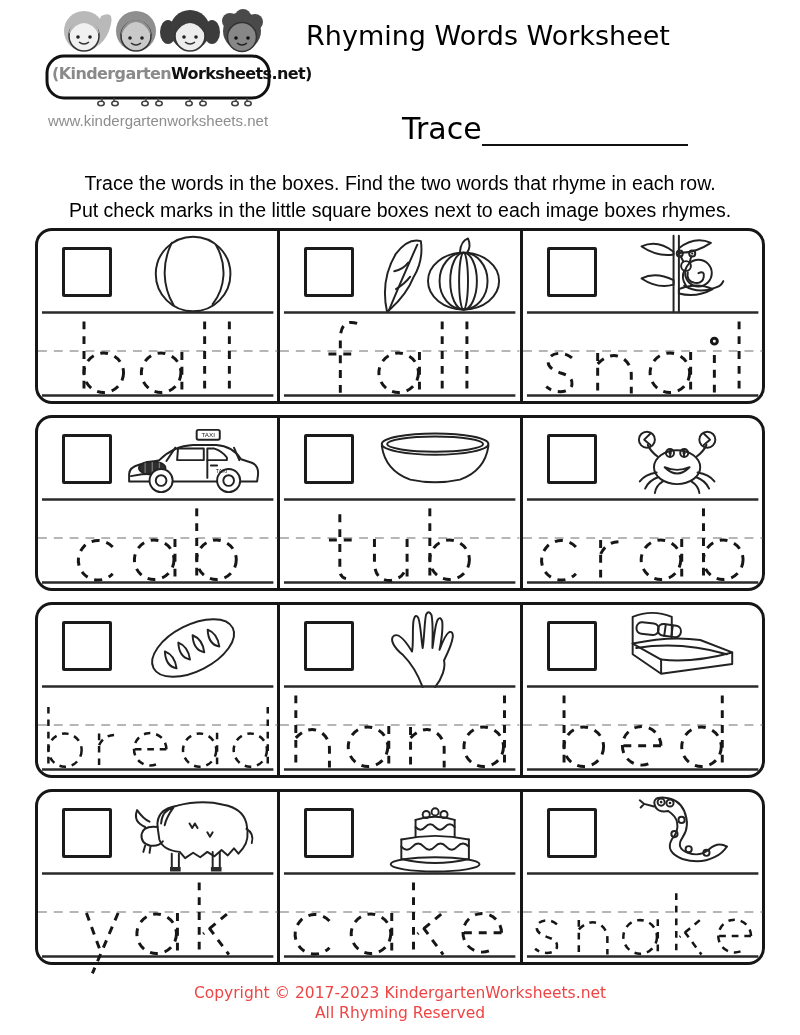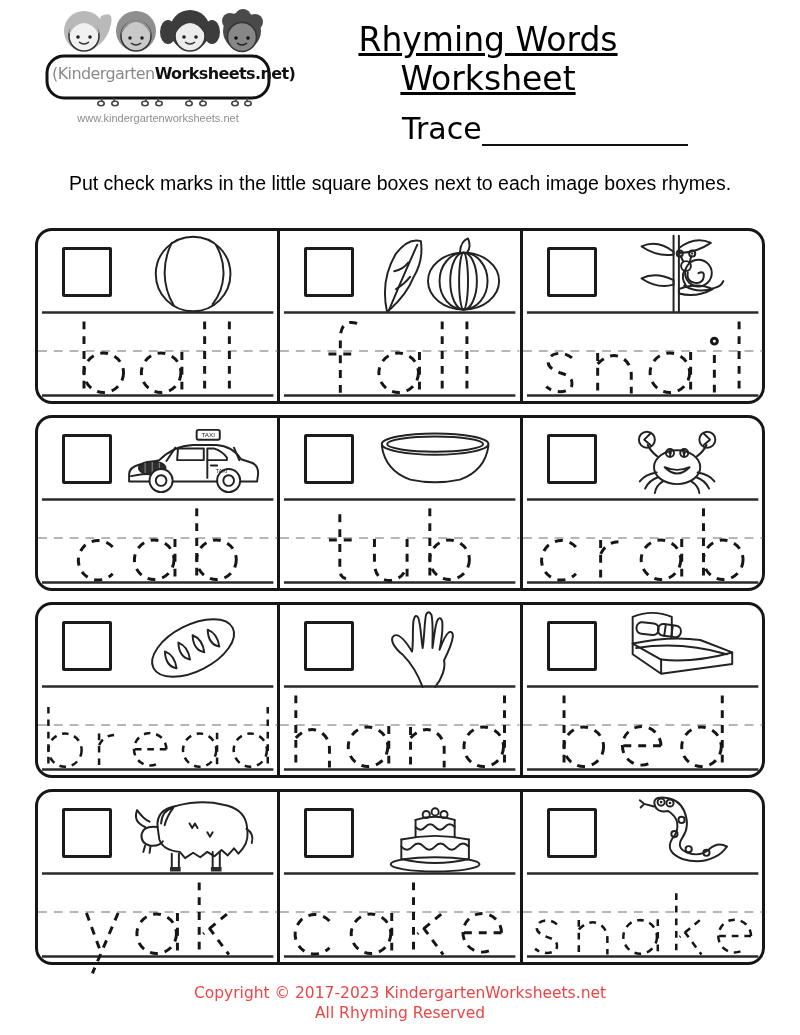--- a/index.html
+++ b/index.html
@@ -4,28 +4,28 @@
 <style>
   html,body{margin:0;padding:0;background:#fff;}
   .page{position:relative;width:800px;height:1035px;background:#fff;overflow:hidden;
         font-family:"Liberation Sans",sans-serif;color:#111;}
 
   
   .logo{position:absolute;left:44px;top:8px;width:230px;height:136px;}
   .logo-art{position:absolute;left:0;top:0;width:228px;height:100px;}
   .banner-text{position:absolute;left:8px;top:56px;width:214px;text-align:center;white-space:nowrap;
                font-family:"DejaVu Sans",sans-serif;font-size:16px;letter-spacing:-0.6px;}
-  .brand-gray{color:#8a8a8a;font-weight:400;}
+  .brand-gray{color:#8a8a8a;font-weight:700;}
   .brand-black{color:#111;font-weight:800;margin-top:15px;}
   .logo-url{position:absolute;left:0;top:104px;width:228px;text-align:center;
-            color:#8d8d8d;font-size:11px;font-family:"Liberation Sans",sans-serif;}
+            color:#8d8d8d;font-size:15px;font-family:"Liberation Sans",sans-serif;}
 
   
   .title{position:absolute;left:278px;top:20px;width:420px;text-align:center;
-         font-family:"DejaVu Sans",sans-serif;font-weight:400;font-size:33px;color:#000;text-decoration:underline;}
+         font-family:"DejaVu Sans",sans-serif;font-weight:400;font-size:27px;color:#000;}
   .name-row{position:absolute;left:402px;top:110px;font-family:"DejaVu Sans",sans-serif;
             font-size:30px;color:#000;}
   .name-line{display:inline-block;width:206px;height:34px;border-bottom:2.5px solid #111;
              vertical-align:bottom;}
 
   .instructions{position:absolute;left:0;top:170px;width:100%;text-align:center;
                 font-size:19.5px;line-height:26.5px;color:#000;}
 
   
   .grid{position:absolute;left:35px;top:228px;width:730px;}
@@ -120,20 +120,21 @@
     <div class="banner-text"><span class="brand-gray">(Kindergarten</span><span class="brand-black">Worksheets.net)</span></div>
     <div class="logo-url">www.kindergartenworksheets.net</div>
   </div>
 
   <div class="title">Rhyming Words Worksheet</div>
   <div class="name-row">
     <span>Trace</span><span class="name-line"></span>
   </div>
 
   <div class="instructions">
+    <div>Trace the words in the boxes. Find the two words that rhyme in each row.</div>
     <div>Put check marks in the little square boxes next to each image boxes rhymes.</div>
   </div>
 
   <div class="grid">
 
     <div class="row">
       <div class="cell">
         <div class="checkbox"></div>
         <div class="pic">
             <svg viewBox="0 0 160 90">

